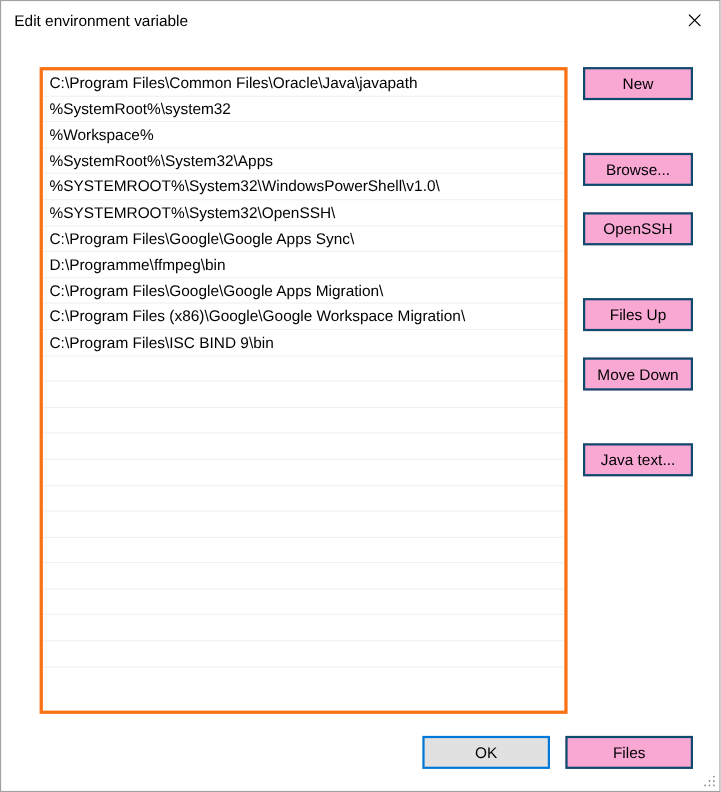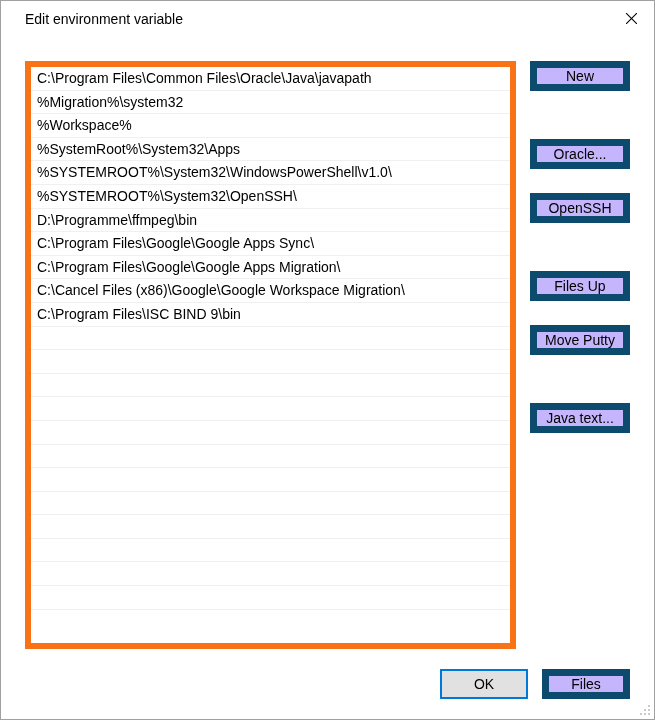--- a/index.html
+++ b/index.html
@@ -16,21 +16,20 @@
       border: 1px solid #a0a0a0;
       position: relative;
     }
     .titlebar {
       height: 36px;
       display: flex;
       align-items: center;
       justify-content: space-between;
       padding-left: 12px;
       padding-right: 0;
-      margin-left: 12px;
     }
     .titlebar-title {
       font-size: 14px;
     }
     .close-btn {
       width: 46px;
       height: 32px;
       display: flex;
       align-items: center;
       justify-content: center;
@@ -42,59 +41,60 @@
       position: absolute;
       top: 60px;
       left: 24px;
       right: 24px;
       bottom: 70px;
       display: flex;
       gap: 14px;
     }
     .listbox {
       flex: 1;
-      border: 6px solid #f97316;
+      border: 3px solid #f97316;
       background: #fff;
       overflow: hidden;
+      margin-left: 11px;
     }
     .listbox-row {
       height: 23.6px;
       line-height: 23.6px;
       padding: 0 6px;
       border-bottom: 1px solid #eef0f3;
       white-space: nowrap;
       overflow: hidden;
       font-size: 14px;
       cursor: default;
     }
     .sidebar {
       width: 100px;
       display: flex;
       flex-direction: column;
     }
     .btn {
       height: 30px;
-      background: #c4b5fd;
-      border: 7px solid #0c4a6e;
+      background: #f9a8d4;
+      border: 2px solid #0c4a6e;
       font-family: inherit;
       font-size: 14px;
       cursor: default;
       padding: 0;
     }
     .spacer-sm { height: 24px; }
     .spacer-lg { height: 48px; }
     .footer {
       position: absolute;
       bottom: 20px;
       right: 24px;
       display: flex;
       gap: 14px;
     }
     .footer .btn {
-      width: 88px;
+      width: 116px;
     }
     .btn-default {
       border: 2px solid #0078d7;
       background: #e1e1e1;
     }
     .resize-grip {
       position: absolute;
       right: 3px;
       bottom: 3px;
       width: 12px;
@@ -110,54 +110,54 @@
     <svg viewBox="0 0 10 10">
       <line x1="0" y1="0" x2="10" y2="10" stroke="#000" stroke-width="1"></line>
       <line x1="10" y1="0" x2="0" y2="10" stroke="#000" stroke-width="1"></line>
     </svg>
   </div>
 </div>
 
 <div class="content">
   <div class="listbox" id="listbox">
       <div class="listbox-row">C:\Program Files\Common Files\Oracle\Java\javapath</div>
-      <div class="listbox-row">%Migration%\system32</div>
+      <div class="listbox-row">%SystemRoot%\system32</div>
       <div class="listbox-row">%Workspace%</div>
       <div class="listbox-row">%SystemRoot%\System32\Apps</div>
       <div class="listbox-row">%SYSTEMROOT%\System32\WindowsPowerShell\v1.0\</div>
       <div class="listbox-row">%SYSTEMROOT%\System32\OpenSSH\</div>
+      <div class="listbox-row">C:\Program Files\Google\Google Apps Sync\</div>
       <div class="listbox-row">D:\Programme\ffmpeg\bin</div>
-      <div class="listbox-row">C:\Program Files\Google\Google Apps Sync\</div>
       <div class="listbox-row">C:\Program Files\Google\Google Apps Migration\</div>
-      <div class="listbox-row">C:\Cancel Files (x86)\Google\Google Workspace Migration\</div>
+      <div class="listbox-row">C:\Program Files (x86)\Google\Google Workspace Migration\</div>
       <div class="listbox-row">C:\Program Files\ISC BIND 9\bin</div>
       <div class="listbox-row"></div>
       <div class="listbox-row"></div>
       <div class="listbox-row"></div>
       <div class="listbox-row"></div>
       <div class="listbox-row"></div>
       <div class="listbox-row"></div>
       <div class="listbox-row"></div>
       <div class="listbox-row"></div>
       <div class="listbox-row"></div>
       <div class="listbox-row"></div>
       <div class="listbox-row"></div>
       <div class="listbox-row"></div>
     </div>
   <div class="sidebar">
     <button class="btn">New</button>
     <div class="spacer-sm"></div>
     <div class="spacer-sm"></div>
-    <button class="btn">Oracle...</button>
+    <button class="btn">Browse...</button>
     <div class="spacer-sm"></div>
     <button class="btn">OpenSSH</button>
     <div class="spacer-lg"></div>
     <button class="btn">Files Up</button>
     <div class="spacer-sm"></div>
-    <button class="btn">Move Putty</button>
+    <button class="btn">Move Down</button>
     <div class="spacer-lg"></div>
     <button class="btn">Java text...</button>
   </div>
 </div>
 
 <div class="footer">
   <button class="btn btn-default">OK</button>
   <button class="btn">Files</button>
 </div>
 

